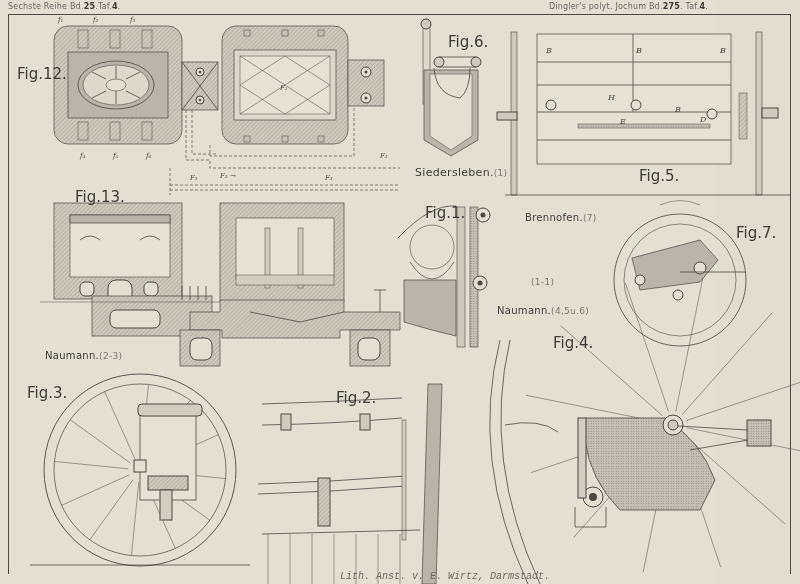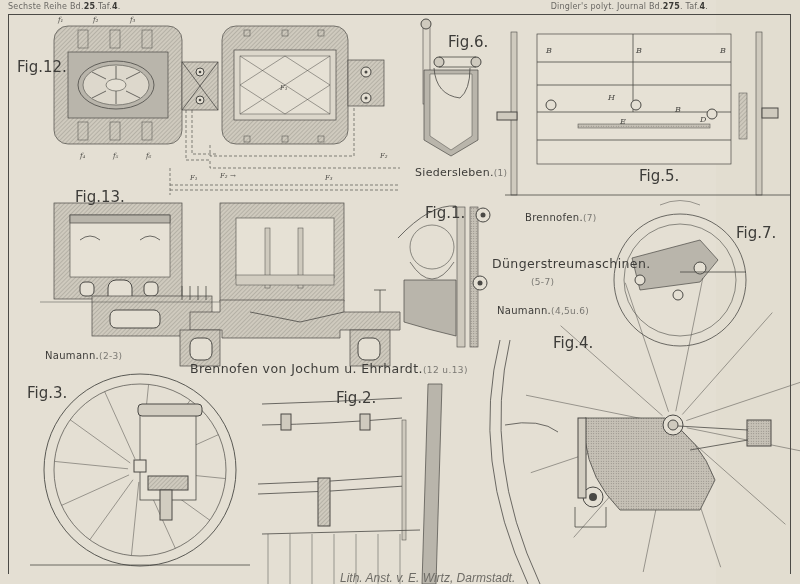--- a/index.html
+++ b/index.html
@@ -9,41 +9,41 @@
              background: #e4dfd3; }
     .hdr { position: absolute; top: 2px; font-size: 8px; color: #6a6864; letter-spacing: 0.2px; }
     .hdr b { color: #3b3a36; font-weight: bold; }
     .hdr-left { left: 8px; }
     .hdr-right { right: 8px; }
     .frame-line { position: absolute; background: #4b4a46; }
     .lbl { position: absolute; font-size: 15px; color: #3d3c39; white-space: nowrap; }
     .cap { position: absolute; font-size: 11px; color: #3d3c39; white-space: nowrap; letter-spacing: 0.3px; }
     .cap small { font-size: 9px; color: #7a7873; }
     .title { font-size: 12.5px; letter-spacing: 0.4px; }
-    .print { position: absolute; left: 340px; top: 571px; font-size: 12px; font-style: italic;
-             color: #6e6c66; font-family: Liberation Sans, sans-serif; }
+    .print { position: absolute; left: 340px; top: 571px; font-size: 10px; font-style: italic;
+             color: #6e6c66; font-family: Liberation Mono, monospace; }
     svg { position: absolute; left: 0; top: 0; }
     .ln { stroke: #4a4945; fill: none; stroke-width: 0.8; }
     .lnt { stroke: #4a4945; fill: none; stroke-width: 0.5; }
     .wall { fill: #b9b5ab; stroke: #4a4945; stroke-width: 0.7; }
     .hatch { fill: url(#hatch); stroke: #4a4945; stroke-width: 0.7; }
     .dash { stroke: #55534f; fill: none; stroke-width: 0.7; stroke-dasharray: 3 2; }
     .dot { fill: #4a4945; }
     .shade { fill: url(#dots); stroke: #4a4945; stroke-width: 0.8; }
   </style>
 </head>
 <body>
 
 <div class="plate">
 
   <div class="hdr hdr-left">
     <span>Sechste Reihe Bd.</span><b>25</b><span>.Taf.</span><b>4</b><span>.</span>
   </div>
   <div class="hdr hdr-right">
-    <span>Dingler's polyt. Journal Bd.</span><b>275</b><span>. Taf.</span><b>4</b><span>.</span>
+    <span>Dingler's polyt. Jochum Bd.</span><b>275</b><span>. Taf.</span><b>4</b><span>.</span>
   </div>
 
   <div class="frame-line" style="left:8px;top:14px;width:783px;height:1px;"></div>
   <div class="frame-line" style="left:8px;top:14px;width:1px;height:560px;"></div>
   <div class="frame-line" style="left:790px;top:14px;width:1px;height:560px;"></div>
 
   <svg width="800" height="584" viewBox="0 0 800 584">
     <defs>
       <pattern id="hatch" width="3" height="3" patternUnits="userSpaceOnUse" patternTransform="rotate(45)">
         <rect width="3" height="3" fill="#cfcabe"></rect>
@@ -274,44 +274,40 @@
       <circle cx="593" cy="497" r="10" fill="#e4dfd3" stroke="#4a4945"></circle>
       <circle cx="593" cy="497" r="4" class="dot"></circle>
       <rect x="578" y="418" width="8" height="80" fill="#d2cdc1" stroke="#4a4945"></rect>
       <path class="ln" d="M505 425 Q540 418 558 432"></path>
       <rect x="747" y="420" width="24" height="26" fill="url(#dots)" stroke="#4a4945"></rect>
       <path class="ln" d="M678 426 L748 430 M690 450 L748 440"></path>
       <path class="ln" d="M575 507 L575 527 L606 527 L606 507"></path>
     </g>
   </svg>
 
-  <div class="lbl" style="left:17px;top:58px;">Fig.12.</div>
+  <div class="lbl" style="left:17px;top:65px;">Fig.12.</div>
   <div class="lbl" style="left:75px;top:188px;">Fig.13.</div>
   <div class="lbl" style="left:448px;top:33px;">Fig.6.</div>
   <div class="lbl" style="left:626px;top:167px;padding-left:13px;">Fig.5.</div>
   <div class="lbl" style="left:425px;top:204px;">Fig.1.</div>
   <div class="lbl" style="left:736px;top:224px;">Fig.7.</div>
   <div class="lbl" style="left:27px;top:384px;">Fig.3.</div>
   <div class="lbl" style="left:336px;top:389px;">Fig.2.</div>
   <div class="lbl" style="left:553px;top:334px;">Fig.4.</div>
 
   <div class="cap" style="left:415px;top:166px;">
     <span>Siedersleben.</span><small>(1)</small>
   </div>
   <div class="cap" style="left:525px;top:212px;font-size:10px;">
     <span>Brennofen.</span><small>(7)</small>
   </div>
-  <div class="cap title" style="left:492px;top:256px;">Düngerstreumaschinen.</div>
   <div class="cap" style="left:531px;top:275px;">
-    <small>(5-7)</small>
+    <small>(1-1)</small>
   </div>
   <div class="cap" style="left:497px;top:305px;font-size:10px;">
     <span>Naumann.</span><small>(4,5u.6)</small>
   </div>
   <div class="cap" style="left:45px;top:350px;font-size:10px;">
     <span>Naumann.</span><small>(2-3)</small>
   </div>
-  <div class="cap title" style="left:190px;top:361px;">
-    <span>Brennofen von Jochum u. Ehrhardt.</span><small>(12 u.13)</small>
-  </div>
 
   <div class="print">Lith. Anst. v. E. Wirtz, Darmstadt.</div>
 </div>
 
 </body></html>

